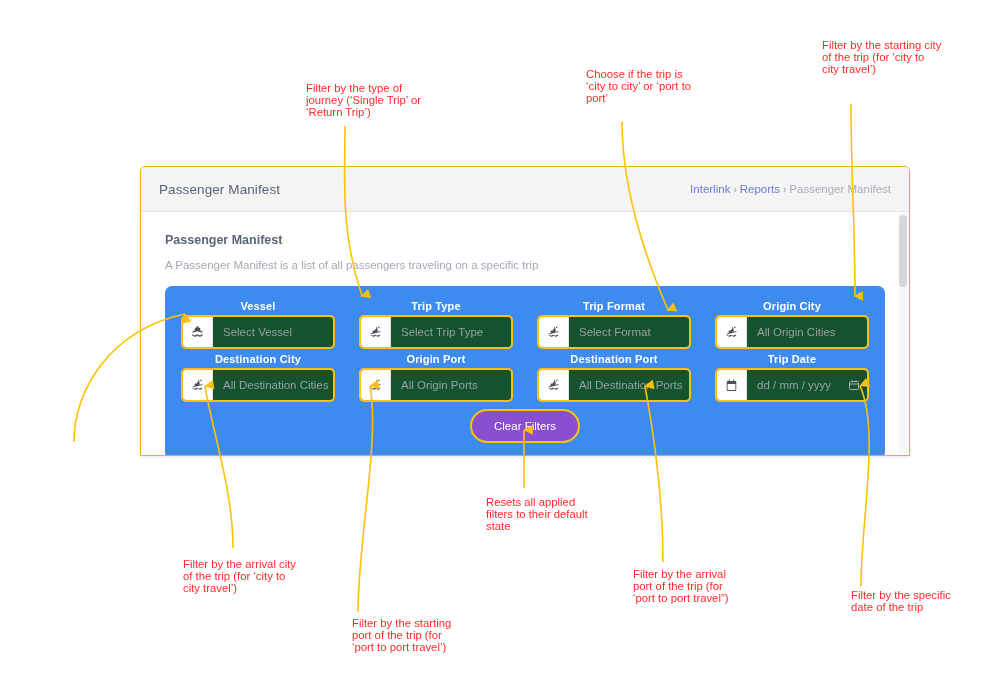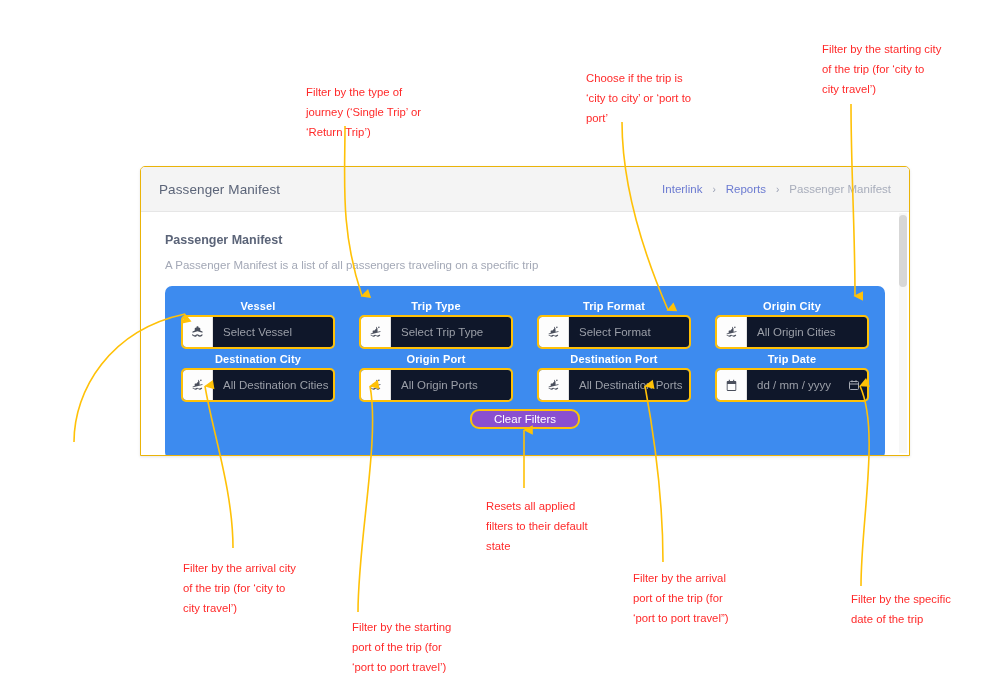--- a/index.html
+++ b/index.html
@@ -33,21 +33,21 @@
   }
   .app-title {
     font-size: 13.5px;
     color: #5b6478;
     font-weight: 400;
     letter-spacing: .1px;
   }
   .breadcrumb {
     margin-left: auto;
     display: flex; align-items: center;
-    gap: 10px;
+    gap: 3px;
     font-size: 11.5px;
   }
   .crumb-link { color: #6b7ad1; }
   .crumb-sep { color: #9aa0b4; font-size: 10px; }
   .crumb-current { color: #a8adbb; }
 
   .app-body {
     position: relative;
     background: #fff;
     padding: 16px 24px 0 24px;
@@ -81,21 +81,21 @@
   .field-label {
     text-align: center;
     color: #ffffff;
     font-size: 11px;
     font-weight: bold;
     margin-bottom: 5px;
     letter-spacing: .15px;
   }
   .field-box {
     display: flex; align-items: center;
-    background: #0f172a;
+    background: #14532d;
     height: 30px;
     border-radius: 3px;
     outline: 2px solid #ffc107;
     outline-offset: 0px;
     overflow: hidden;
   }
   .field-icon {
     width: 30px; height: 30px;
     display: flex; align-items: center; justify-content: center;
     background: #fdfdfd;
@@ -117,22 +117,22 @@
 
   .clear-wrap {
     display: flex; justify-content: center;
     margin-top: 11px;
   }
   .clear-btn {
     background: #8a4fd0;
     color: #ffffff;
     font-size: 11.5px;
     border: none;
-    border-radius: 7px;
-    padding: 2px 22px;
+    border-radius: 15px;
+    padding: 9px 22px;
     outline: 2px solid #ffc107;
     cursor: pointer;
     font-family: "Liberation Sans", sans-serif;
   }
 
   
   .scroll-track {
     position: absolute;
     right: 2px; top: 46px;
     width: 8px; height: 240px;
@@ -144,21 +144,21 @@
     width: 8px; height: 72px;
     background: #d7d7d7;
     border-radius: 4px;
   }
 
   
   .anno {
     position: absolute;
     color: #ff2a2a;
     font-size: 11.3px;
-    line-height: 20px;
+    line-height: 12px;
     font-family: "Liberation Sans", sans-serif;
   }
   .overlay-svg {
     position: absolute; left: 0; top: 0;
     width: 984px; height: 700px;
     pointer-events: none;
   }
 </style>
 </head>
 <body>

